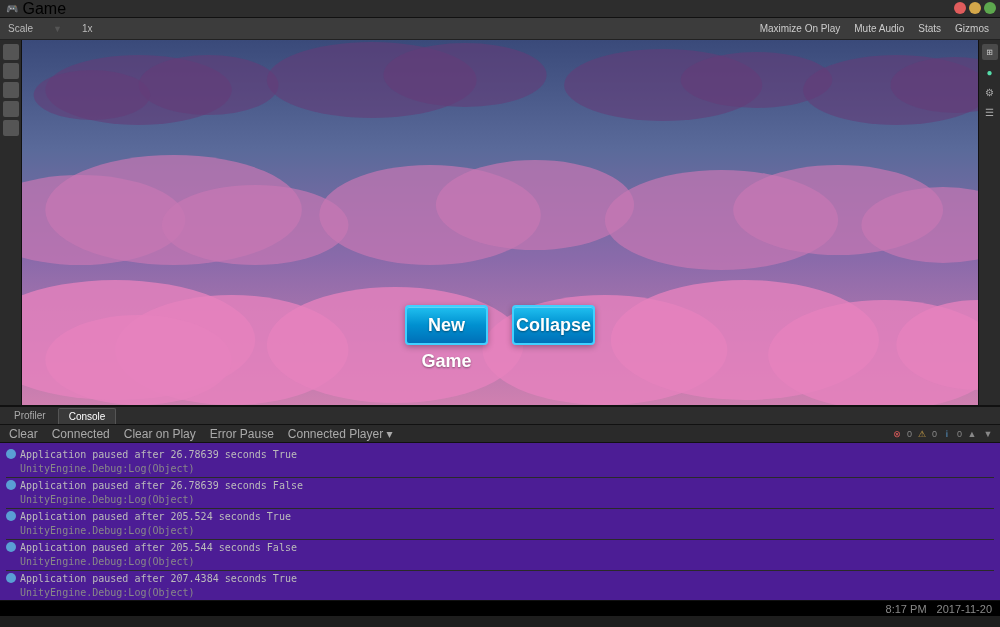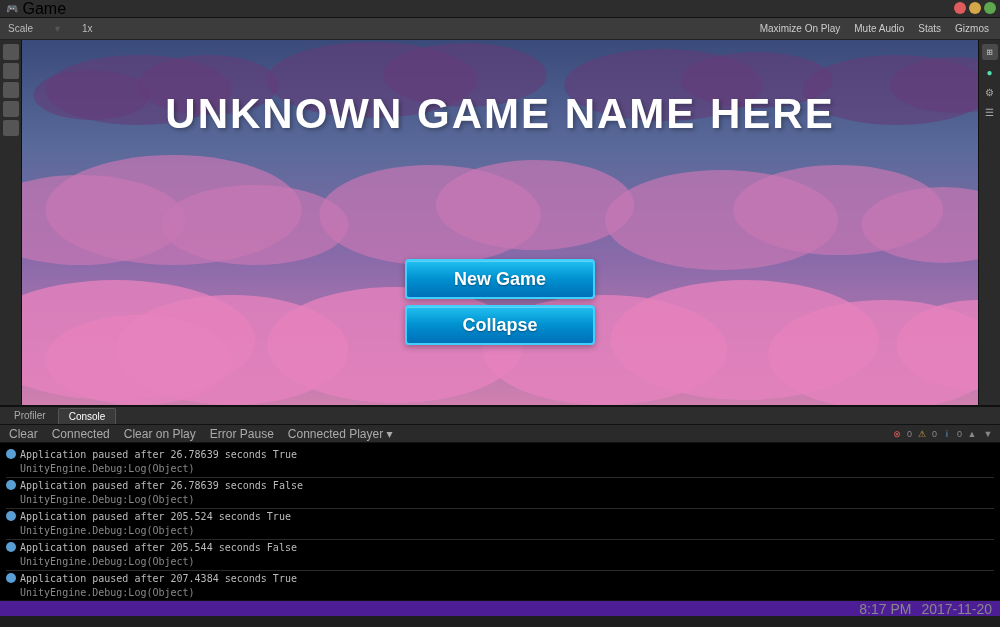--- a/index.html
+++ b/index.html
@@ -123,22 +123,22 @@
       z-index: 10;
     }
 
     
     #menu-buttons {
       position: absolute;
       bottom: 60px;
       left: 50%;
       transform: translateX(-50%);
       display: flex;
-      flex-direction: column;
-      gap: 6px;
+      flex-direction: row;
+      gap: 24px;
       z-index: 10;
       width: 190px;
     }
 
     .menu-btn {
       width: 190px;
       height: 40px;
       background: linear-gradient(180deg, #20c0f0 0%, #0090d0 50%, #0070b8 100%);
       border: 2px solid #40d0ff;
       border-radius: 4px;
@@ -171,21 +171,21 @@
       align-items: center;
       justify-content: center;
       font-size: 10px;
       color: #888;
     }
 
     
     #bottom-panel {
       width: 100%;
       height: 195px;
-      background: #000000;
+      background: #4c1d95;
       border-top: 2px solid #111;
       display: flex;
       flex-direction: column;
     }
 
     #bottom-tabs {
       height: 18px;
       background: #2d2d2d;
       display: flex;
       align-items: center;
@@ -265,26 +265,26 @@
     }
     .log-text {
       color: #bbb;
       line-height: 1.4;
     }
 
     
     #status-bar {
       width: 100%;
       height: 16px;
-      background: #4c1d95;
+      background: #000000;
       display: flex;
       align-items: center;
       padding: 0 8px;
       border-top: 1px solid #111;
-      font-size: 14px;
+      font-size: 11px;
       color: #888;
       justify-content: flex-end;
       gap: 10px;
     }
 
     
     .cloud {
       fill: rgba(200, 120, 180, 0.7);
     }
     .cloud-dark {
@@ -361,21 +361,20 @@
       <ellipse cx="80" cy="300" rx="120" ry="60" fill="rgba(230,130,190,0.8)"></ellipse>
       <ellipse cx="180" cy="310" rx="100" ry="55" fill="rgba(230,130,190,0.8)"></ellipse>
       <ellipse cx="100" cy="320" rx="80" ry="45" fill="rgba(230,130,190,0.8)"></ellipse>
       <ellipse cx="320" cy="305" rx="110" ry="58" fill="rgba(230,130,190,0.8)"></ellipse>
       <ellipse cx="500" cy="310" rx="105" ry="55" fill="rgba(230,130,190,0.8)"></ellipse>
       <ellipse cx="620" cy="300" rx="115" ry="60" fill="rgba(230,130,190,0.8)"></ellipse>
       <ellipse cx="740" cy="315" rx="100" ry="55" fill="rgba(230,130,190,0.8)"></ellipse>
       <ellipse cx="820" cy="305" rx="70" ry="45" fill="rgba(230,130,190,0.8)"></ellipse>
     </svg>
 
-    <div id="game-title">UNKNOWN GAME NAME HERE</div>
 
     <div id="menu-buttons">
       <div class="menu-btn">New Game</div>
       <div class="menu-btn">Collapse</div>
     </div>
   </div>
 
   <div id="right-sidebar">
     <div class="right-icon" style="background:#4a4a4a; color:#ccc; font-size:8px;">⊞</div>
     <div class="right-icon" style="font-size:10px; color:#5da;">●</div>

